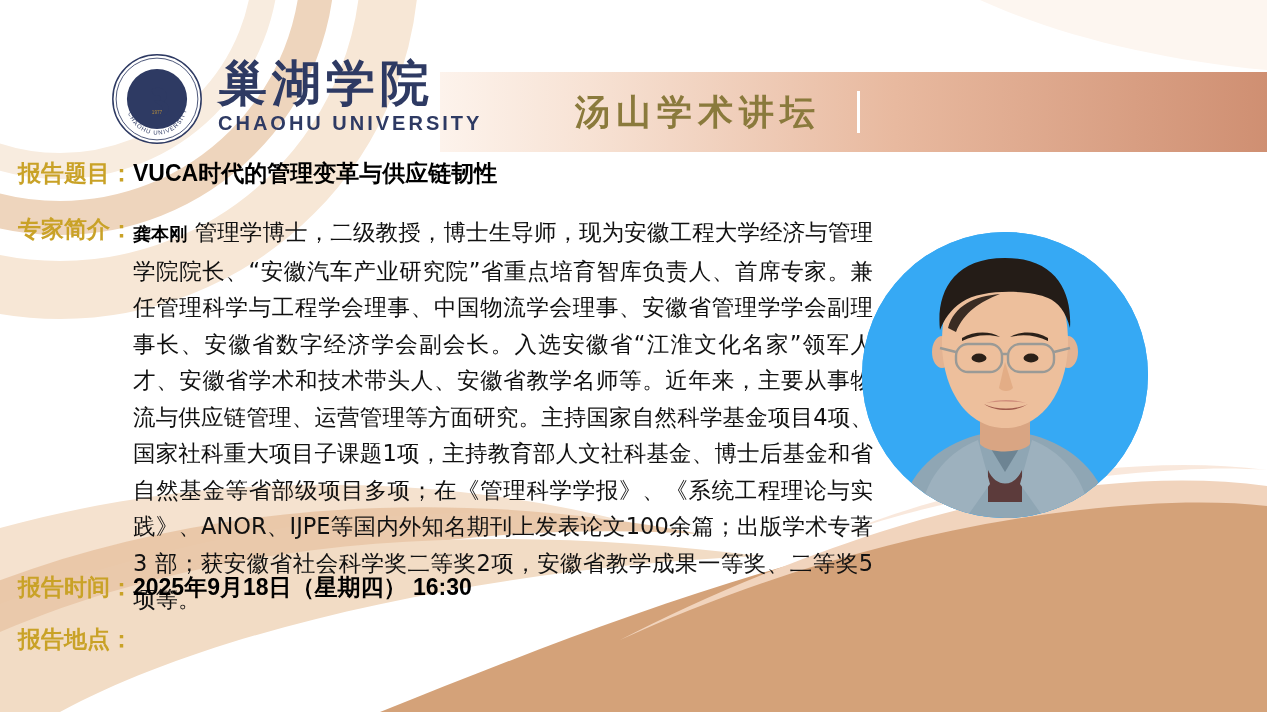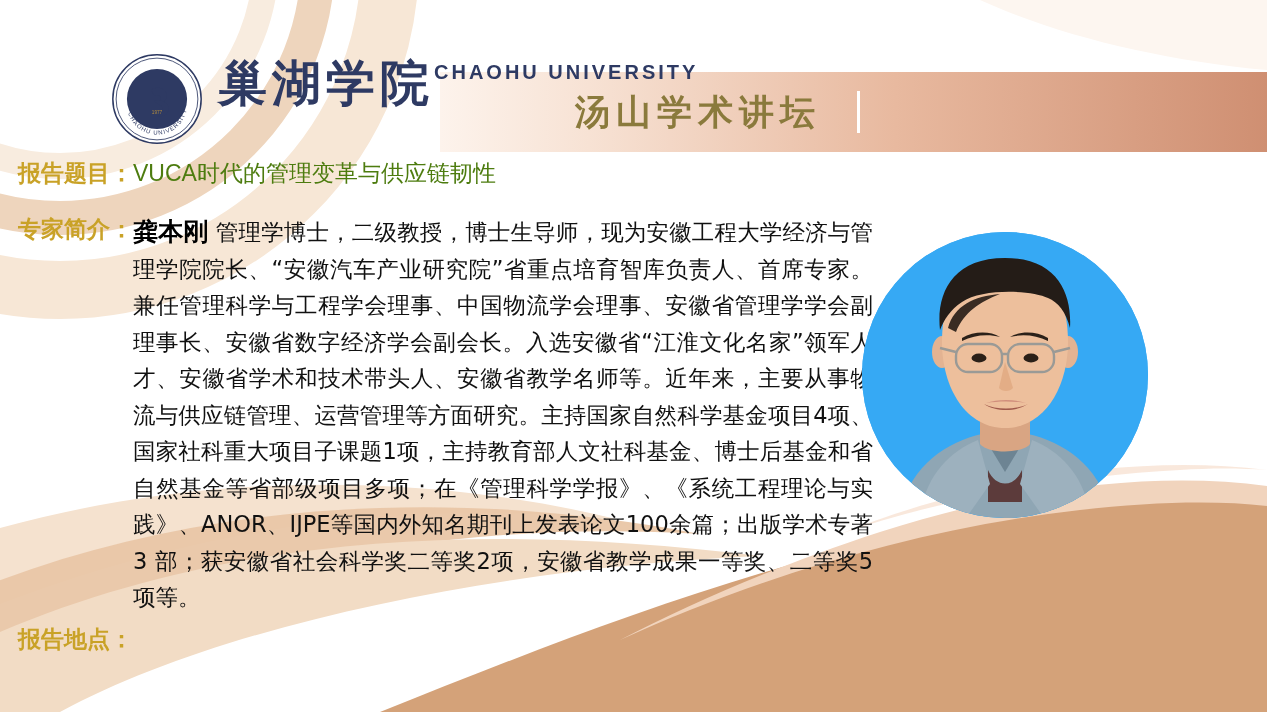--- a/index.html
+++ b/index.html
@@ -67,21 +67,21 @@
     top: 52px;
     display: flex;
     align-items: flex-start;
     z-index: 6;
   }
   .logo-seal { width: 94px; height: 94px; }
   .logo-text {
     margin-left: 14px;
     margin-top: 6px;
     display: flex;
-    flex-direction: row;
+    flex-direction: column;
   }
   .logo-cn {
     font-size: 49px;
     font-weight: bold;
     color: #2e3a63;
     letter-spacing: 5px;
     font-family: "DejaVu Serif", serif;
     line-height: 1.05;
     white-space: nowrap;
   }
@@ -104,44 +104,44 @@
   }
   .label {
     color: #c9a227;
     font-size: 23px;
     font-weight: bold;
     white-space: nowrap;
     flex: 0 0 auto;
     letter-spacing: 0px;
   }
   .value {
-    color: #4d7c0f;
+    color: #000000;
     font-size: 23px;
-    font-weight: normal;
+    font-weight: bold;
     white-space: nowrap;
   }
 
   #row-title { top: 158px; }
   #row-bio   { top: 214px; }
   #row-time  { top: 572px; }
   #row-place { top: 624px; }
   #row-org   { top: 712px; align-items: flex-end; }
 
   
   .bio-body {
     width: 740px;
     font-size: 22.5px;
     line-height: 36.5px;
     color: #111111;
     text-align: justify;
     font-family: "DejaVu Sans", sans-serif;
   }
   .bio-name {
     font-weight: bold;
-    font-size: 25px;
+    font-size: 18px;
     color: #000000;
   }
 
   
   .portrait {
     position: absolute;
     left: 862px;
     top: 232px;
     width: 286px;
     height: 286px;
@@ -261,20 +261,24 @@
       <ellipse cx="117" cy="126" rx="7.5" ry="4.4" fill="#2b2018"></ellipse>
       <ellipse cx="169" cy="126" rx="7.5" ry="4.4" fill="#2b2018"></ellipse>
 
       <path d="M143 130 L137 156 C140 160 148 160 151 156 Z" fill="#dfa77f" opacity="0.75"></path>
 
       <path d="M122 172 C134 180 154 180 166 172 C154 178 134 178 122 172 Z" fill="#a05a4c"></path>
       <path d="M124 171 C136 167 152 167 164 171 C152 169 136 169 124 171 Z" fill="#c98274" opacity="0.8"></path>
     </svg>
   </div>
 
+  <div class="row" id="row-time">
+    <span class="label">报告时间：</span>
+    <span class="value">2025年9月18日（星期四） 16:30</span>
+  </div>
 
   <div class="row" id="row-place">
     <span class="label">报告地点：</span>
   </div>
 
   <div class="row" id="row-org">
     <span class="label">主办单位：</span>
     <span class="value">科研处、工商管理学院</span>
   </div>
 

